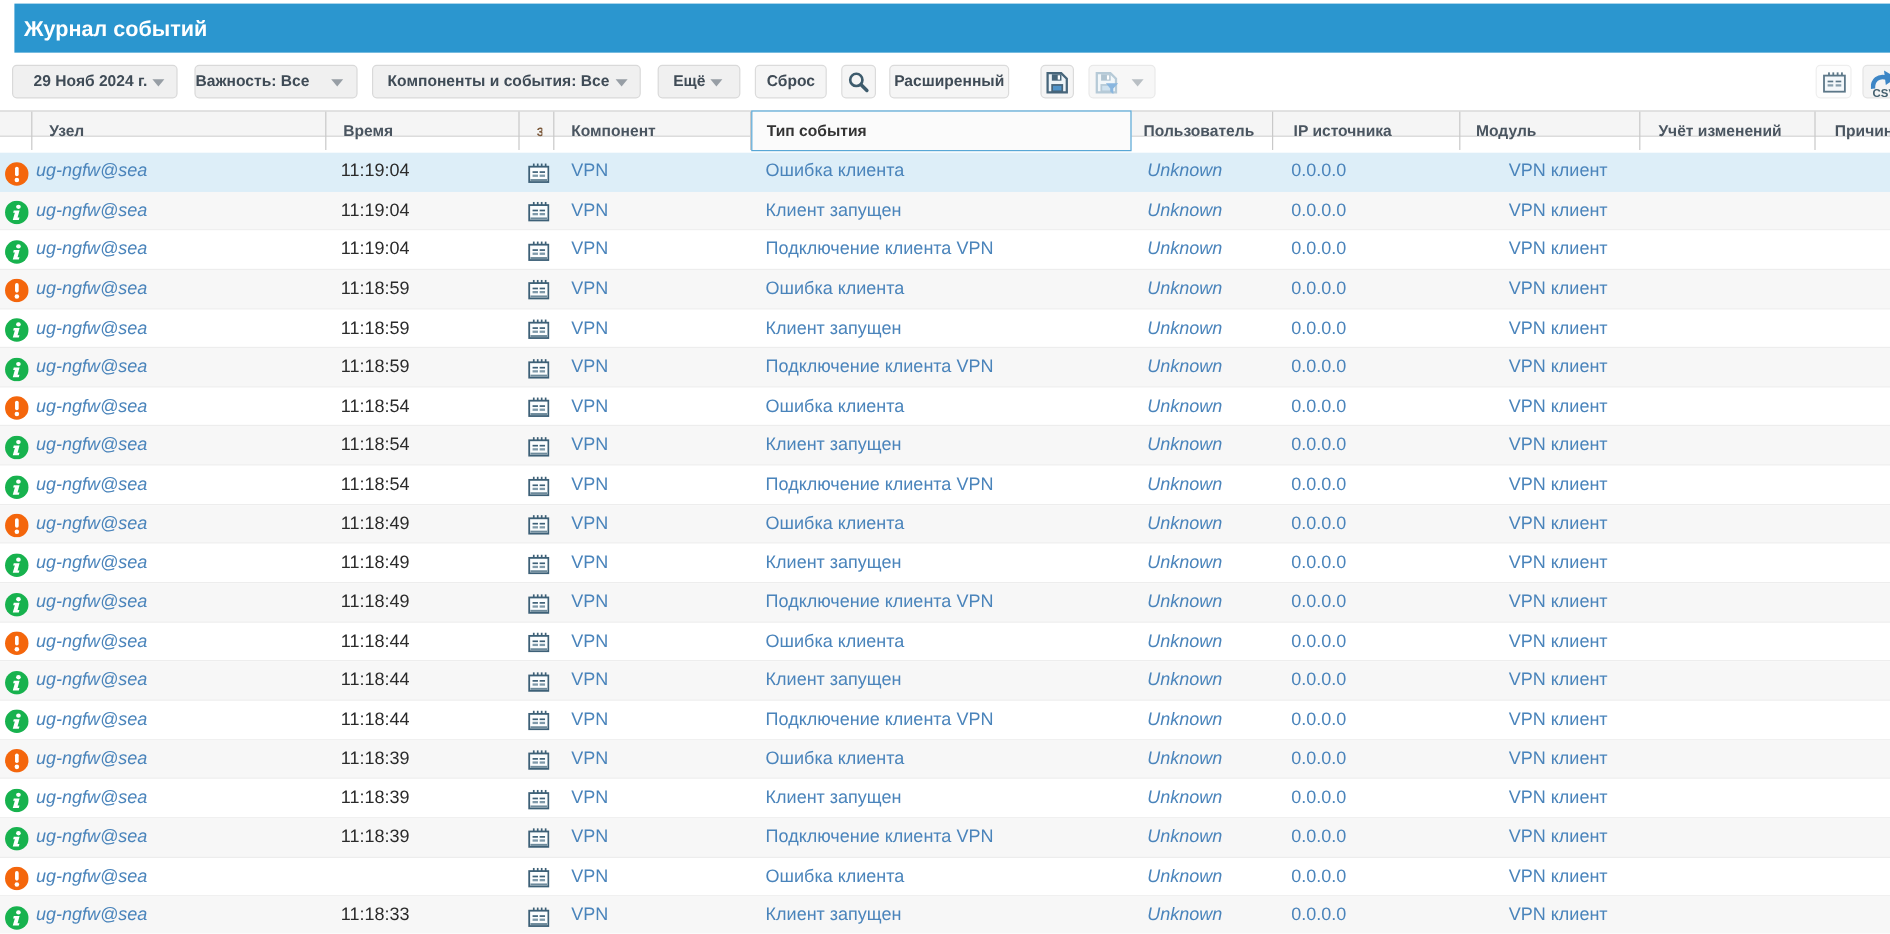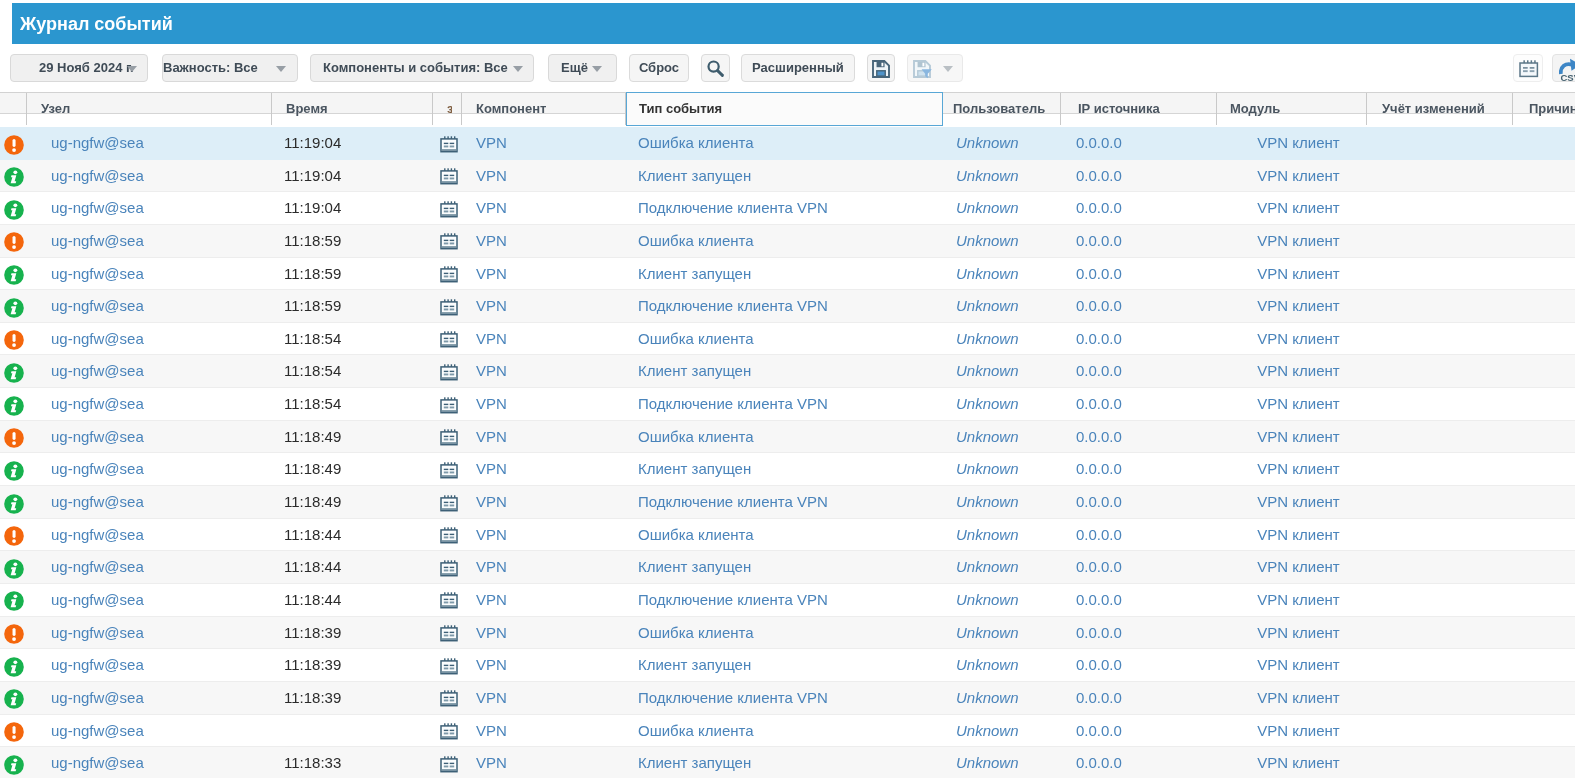--- a/index.html
+++ b/index.html
@@ -25,46 +25,46 @@
 .th-focus { position:absolute; top:-1.5px; height:34.5px; background:#fbfbfb;
   border:1px solid #58a7d6; font-size:13px; font-weight:bold; color:#333;
   line-height:31px; padding-left:12px; }
 
 .rows { position:absolute; left:0; top:127px; width:1575px; height:651px; overflow:hidden; }
 .row { position:relative; width:1575px; height:32.65px; border-bottom:1px solid #ededed;
   font-size:15px; color:#4a84bb; background:#fff; }
 .row.alt { background:#f7f7f7; }
 .row.sel { background:#ddeef8; border-bottom:1px solid #ddeef8; }
 .cell { position:absolute; top:0; line-height:31.6px; white-space:nowrap; padding-left:14px; }
-.c-node { left:38px; width:245px; padding-left:13px; }
+.c-node { left:17px; width:245px; padding-left:13px;font-style:italic; }
 .c-time { left:272px; width:161px; color:#2b2b2b; padding-left:12px; }
 .c-comp { left:462px; width:164px; }
 .c-type { left:626px; width:317px; padding-left:12px; }
 .c-user { left:943px; width:118px; padding-left:13px; font-style:italic; }
 .c-ip   { left:1061px; width:156px; padding-left:15px; }
 .c-mod  { left:1217px; width:150px; padding-left:13px;text-align:center; }
 .sev { position:absolute; left:3.5px; top:7.5px; width:20px; height:20px; }
 .calw { position:absolute; left:440px; top:7.5px; }
 </style>
 </head>
 <body>
 <div class="titlebar">Журнал событий</div>
 <div class="toolbar">
-  <div class="btn drop" style="left:10px;  width:138px; padding-left:28px;">29 Нояб 2024 г.<span class="caret" style="right:10px;"></span></div>
+  <div class="btn drop" style="left:10px;  width:138px; padding-left:17px;">29 Нояб 2024 г.<span class="caret" style="right:10px;"></span></div>
   <div class="btn drop" style="left:162px; width:136px; ">Важность: Все<span class="caret"></span></div>
   <div class="btn drop" style="left:310px; width:224px; padding-left:12px;">Компоненты и события: Все<span class="caret" style="right:10px;"></span></div>
   <div class="btn drop" style="left:548px; width:69px;  padding-left:12px;">Ещё<span class="caret" style="right:14px;"></span></div>
   <div class="btn wbtn" style="left:629px; width:60px; text-align:center;">Сброс</div>
   <div class="btn wbtn" style="left:701px; width:29px;">
     <svg width="19" height="19" viewBox="0 0 19 19" style="margin:4px 0 0 4px;">
       <circle cx="7.6" cy="7.6" r="5.1" fill="none" stroke="#3e5c6d" stroke-width="2.2"></circle>
       <line x1="11.6" y1="11.6" x2="16.4" y2="16.4" stroke="#3e5c6d" stroke-width="2.9" stroke-linecap="round"></line>
     </svg>
   </div>
-  <div class="btn wbtn" style="left:741px; width:114px; text-align:center;">Расширенный</div>
+  <div class="btn wbtn" style="left:741px; width:100px; text-align:center;">Расширенный</div>
   <div class="btn wbtn" style="left:867px; width:28px;">
     <svg width="20" height="20" viewBox="0 0 18 18" style="margin:4px 0 0 3px;">
       <path d="M1.8 1.8 H12 L16.2 6 V16.2 H1.8 Z" fill="#edf3f7" stroke="#47657a" stroke-width="1.7"></path>
       <rect x="5" y="2.6" width="7.2" height="4.8" fill="#47657a"></rect>
       <rect x="9.4" y="3.4" width="1.7" height="3.2" fill="#fff"></rect>
       <rect x="5.2" y="10.6" width="7.6" height="4.8" fill="#4f93c9" stroke="#47657a" stroke-width="1.3"></rect>
     </svg>
   </div>
   <div class="btn" style="left:907px; width:56px; background:#f7f7f7; border:1px solid #e9e9e9;">
     <svg width="20" height="20" viewBox="0 0 18 18" style="margin:4px 0 0 4px;">

